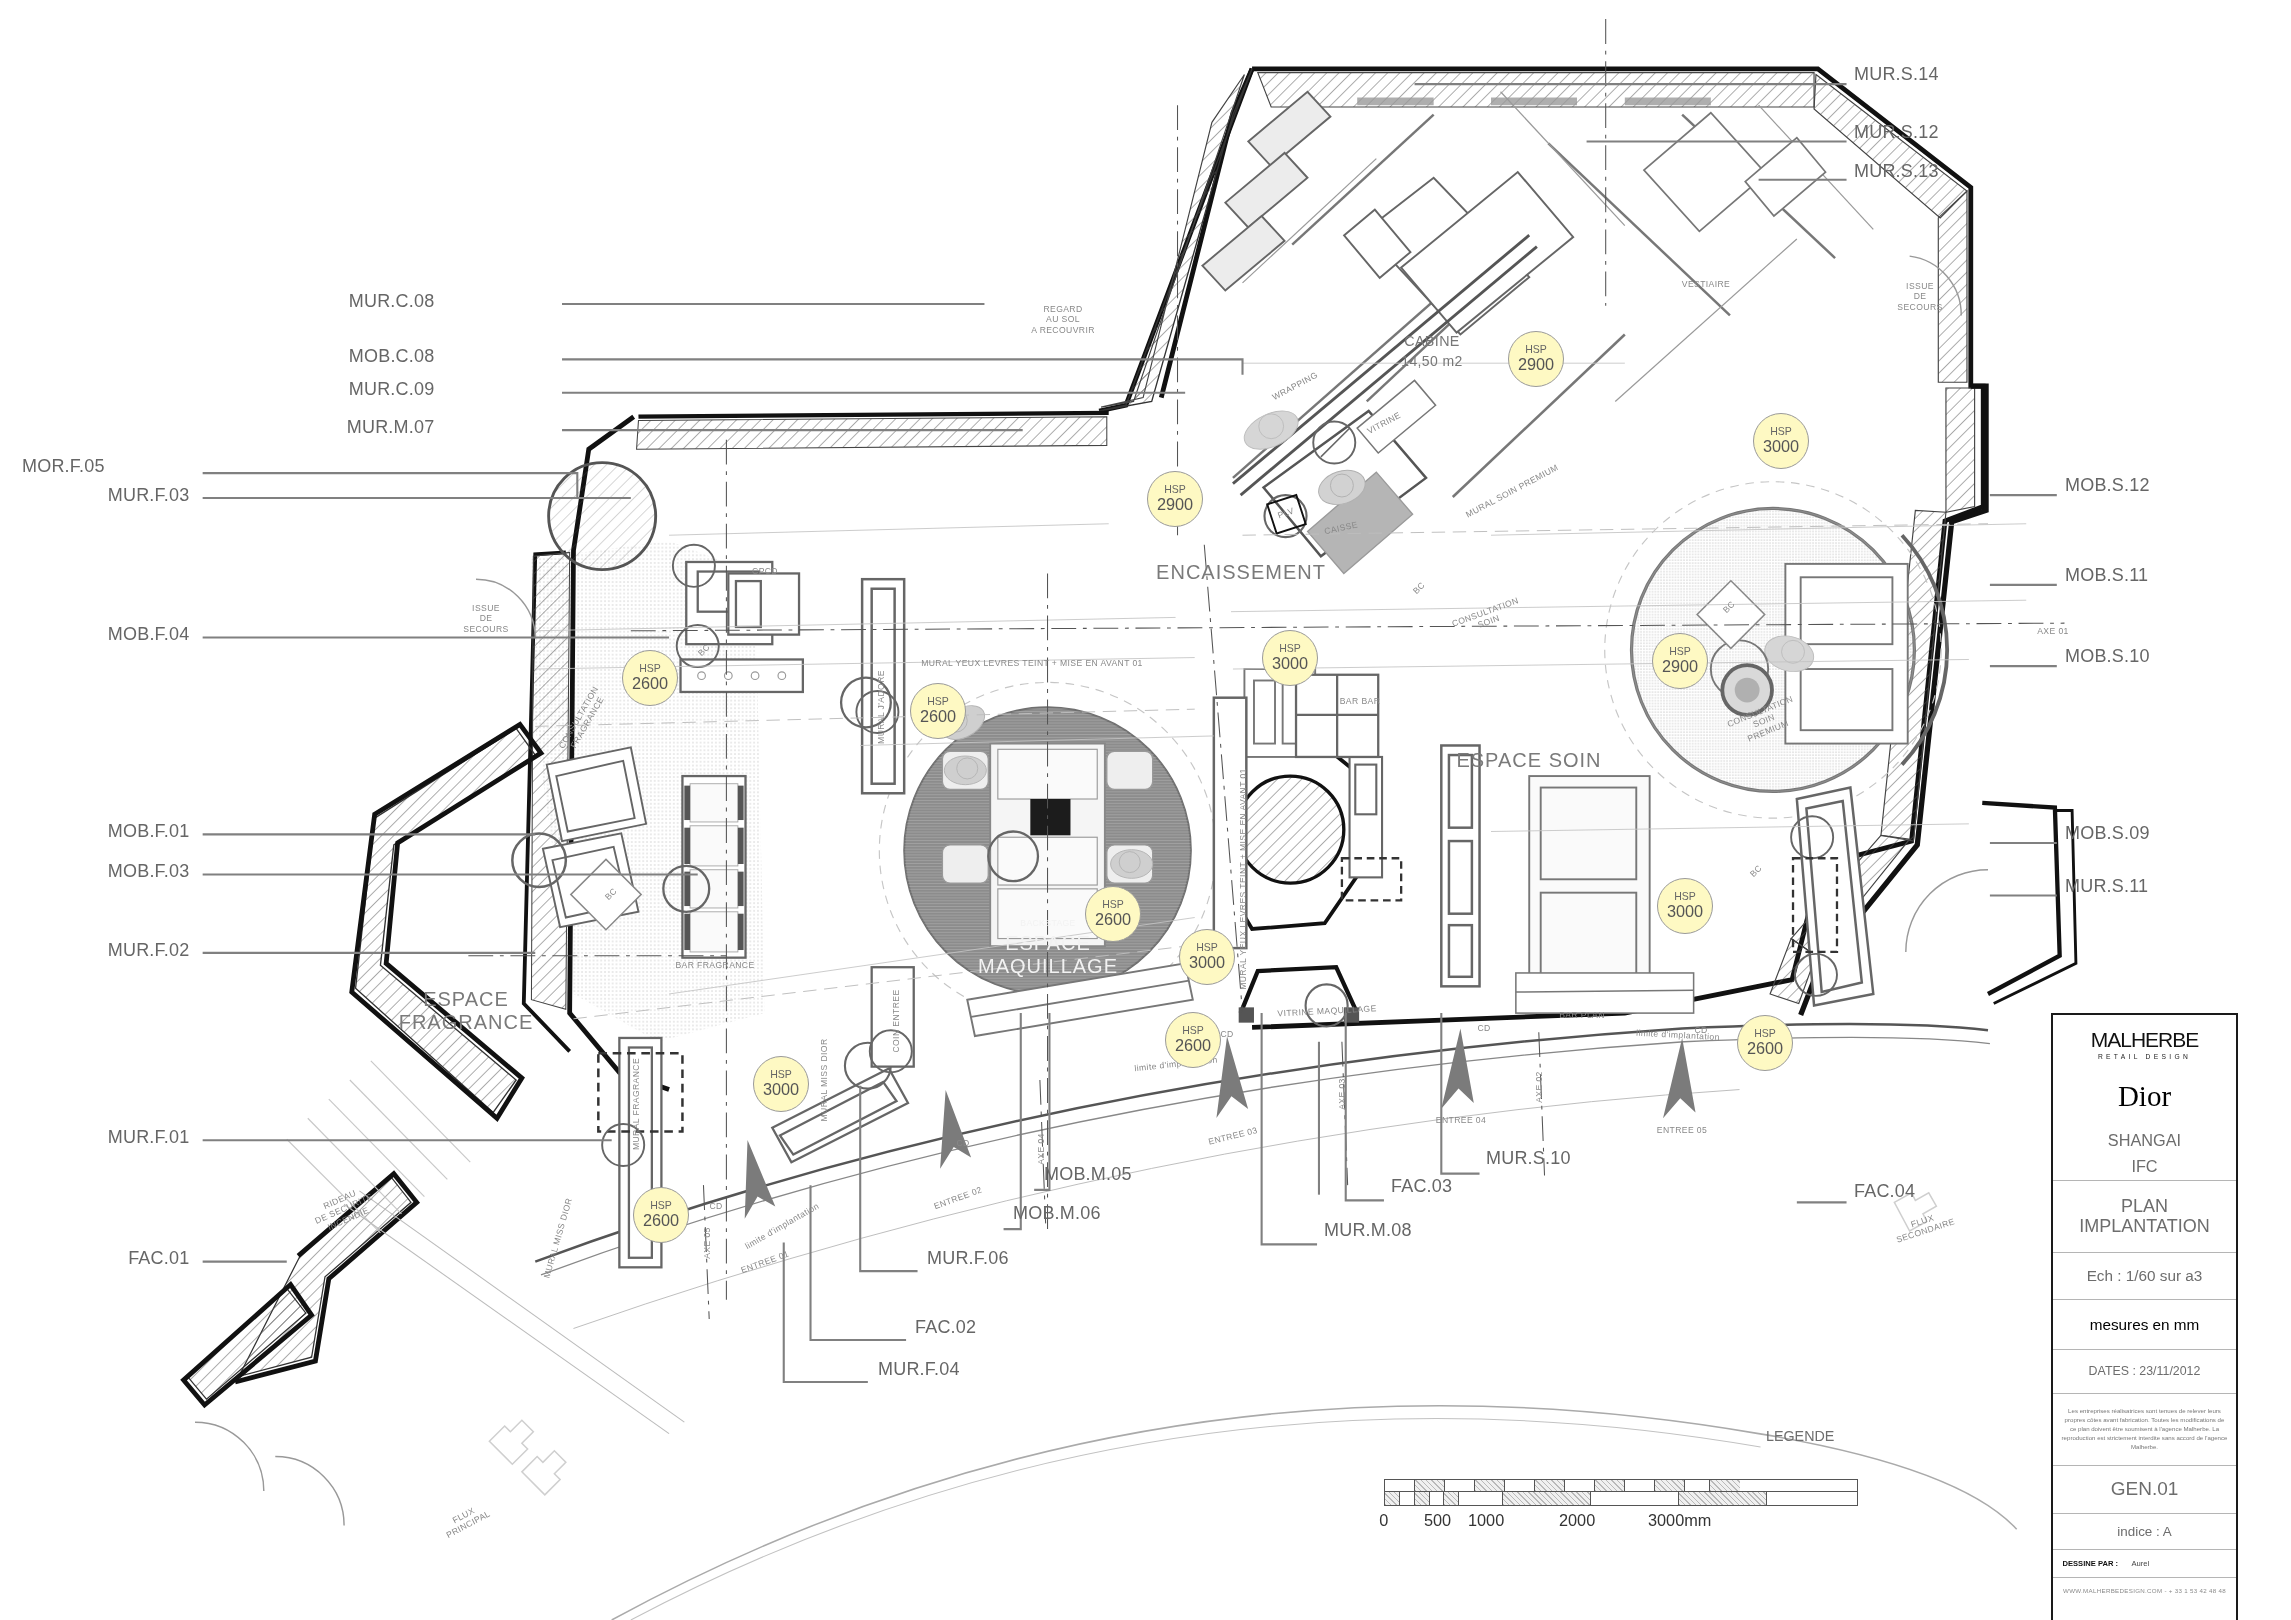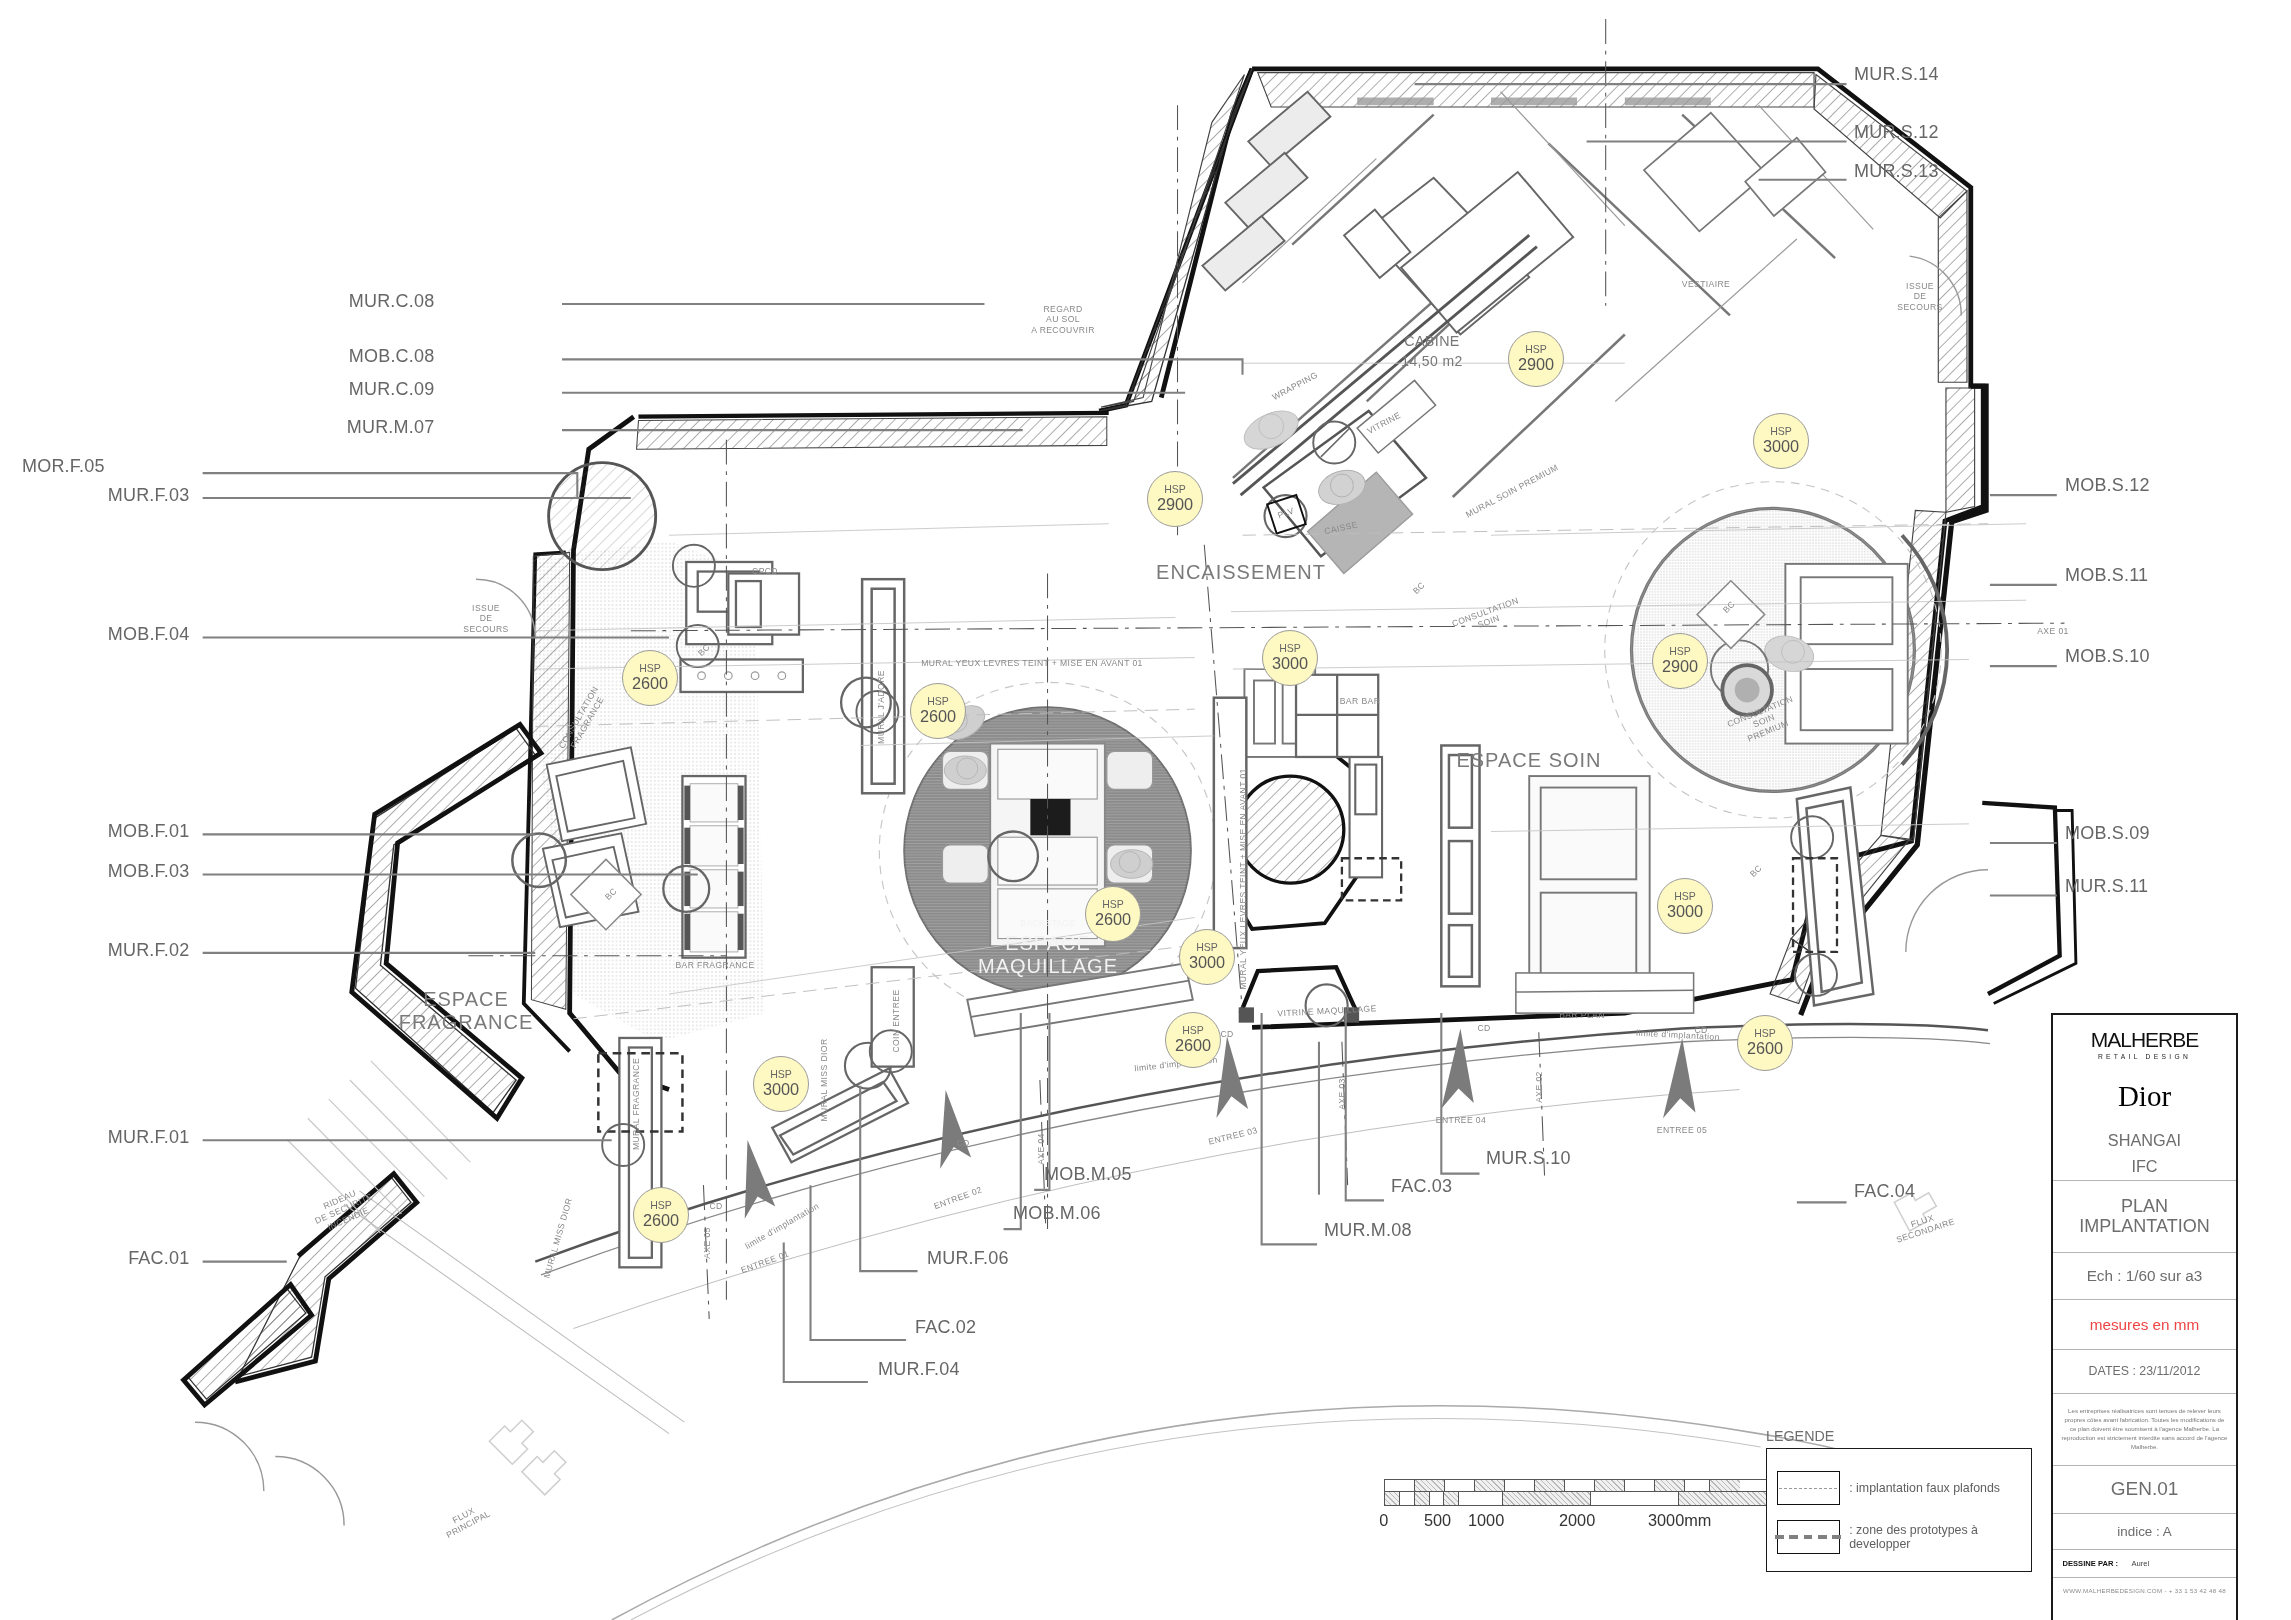--- a/index.html
+++ b/index.html
@@ -20,21 +20,21 @@
      border:2.9px solid #1a1a1a;background:#fff;box-sizing:border-box;
      display:flex;flex-direction:column;align-items:stretch;}
   #titleblock .tb-row{padding:4.8px 3.8px;text-align:center;border-bottom:1px solid #b5b5b5;}
   #titleblock .tb-row.nb{border-bottom:none;}
   .malherbe{font-size:21px;color:#111;letter-spacing:-1px;font-weight:400;padding-top:8.6px;}
   .malherbe-sub{font-size:6.7px;letter-spacing:3.3px;color:#222;margin-top:1px;}
   .diorlogo{font-family:"Liberation Serif",serif;font-size:29px;color:#000000;line-height:1;padding:12.4px 0 9.6px;}
   .tb-city{font-size:16.3px;color:#6d6d6d;line-height:1.12;padding-bottom:8.6px;}
   .tb-plan{font-size:18px;color:#6d6d6d;line-height:1.1;padding:10.5px 1.9px;}
   .tb-ech{font-size:15.3px;color:#6d6d6d;padding:9.6px 1.9px;}
-  .tb-mes{font-size:15.3px;color:#ef4444;padding:10.5px 1.9px;}
+  .tb-mes{font-size:15.3px;color:#000000;padding:10.5px 1.9px;}
   .tb-date{font-size:12.4px;color:#6d6d6d;padding:9.6px 1.9px;}
   .tb-note{font-size:6.1px;color:#777;line-height:1.45;padding:8.6px 4.8px;}
   .tb-gen{font-size:19px;color:#6d6d6d;padding:7.6px 1.9px;}
   .tb-ind{font-size:13.4px;color:#6d6d6d;padding:5.7px 1.9px;}
   .tb-des{font-size:7.6px;color:#444;padding:3.8px 5.7px;display:flex;gap:13.4px;}
   .tb-des b{font-weight:bold;color:#111;}
   .tb-web{font-size:6.2px;color:#8a8a8a;padding:4.8px 2.9px;letter-spacing:0.3px;}
 
   
   #legendwrap{position:absolute;left:1766px;top:1428px;width:266px;}
@@ -697,34 +697,20 @@
       <span style="left:-4.8px">0</span>
       <span style="left:40px">500</span>
       <span style="left:84px">1000</span>
       <span style="left:175px">2000</span>
       <span style="left:264px">3000mm</span>
     </div>
   </div>
 
   <div id="legendwrap">
     <div class="legtitle">LEGENDE</div>
-    <div id="legendbox">
-      <div class="legrow">
-        <div class="legswatch">
-            <div class="dashA"></div>
-          </div>
-        <div class="legtxt">: implantation faux plafonds</div>
-      </div>
-      <div class="legrow">
-        <div class="legswatch">
-            <div class="dashB"></div>
-          </div>
-        <div class="legtxt">: zone des prototypes à developper</div>
-      </div>
-    </div>
   </div>
 
   <div id="titleblock">
     <div class="tb-row nb">
       <div class="malherbe">MALHERBE</div>
       <div class="malherbe-sub">RETAIL DESIGN</div>
     </div>
     <div class="tb-row nb">
       <div class="diorlogo">Dior</div>
     </div>

